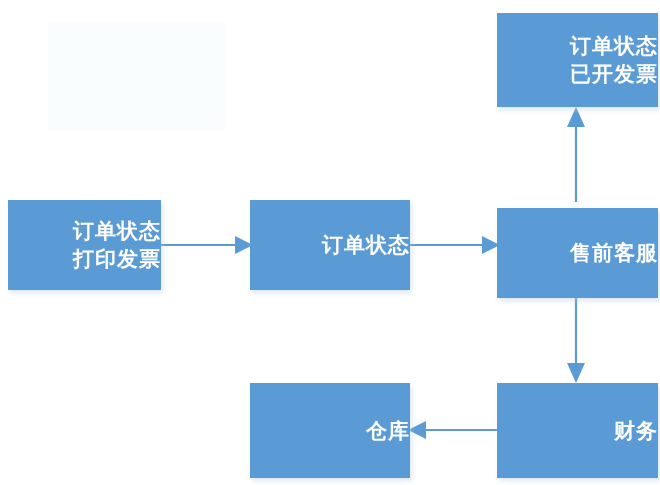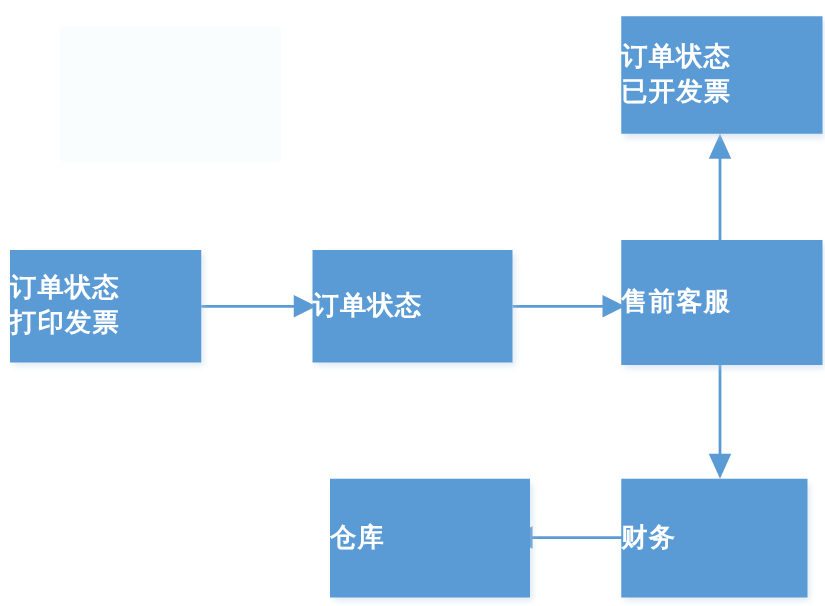--- a/index.html
+++ b/index.html
@@ -18,21 +18,21 @@
   .ghost-panel {
     position: absolute;
     background: #fafdfd;
   }
   .node {
     position: absolute;
     box-sizing: border-box;
     background: #5b9bd5;
     display: flex;
     flex-direction: column;
-    align-items: flex-start;
+    align-items: flex-end;
     justify-content: center;
     color: #ffffff;
     font-size: 21px;
     font-weight: bold;
     line-height: 1.32;
     letter-spacing: 1px;
     text-align: center;
     box-shadow: 2px 3px 5px rgba(180, 205, 230, 0.45);
   }
   .node .line {
@@ -91,30 +91,30 @@
 
   <div class="node" style="left:8px; top:200px; width:153px; height:90px;">
     <span class="line">订单状态</span>
     <span class="line">打印发票</span>
   </div>
 
   <div class="node" style="left:250px; top:200px; width:160px; height:90px;">
     <span class="line">订单状态</span>
   </div>
 
-  <div class="node" style="left:497px; top:192px; width:161px; height:100px;">
+  <div class="node" style="left:497px; top:208px; width:161px; height:90px;">
     <span class="line">售前客服</span>
   </div>
 
   <div class="node" style="left:497px; top:13px; width:161px; height:94px;">
     <span class="line">订单状态</span>
     <span class="line">已开发票</span>
   </div>
 
-  <div class="node" style="left:497px; top:383px; width:149px; height:95px;">
+  <div class="node" style="left:497px; top:383px; width:161px; height:95px;">
     <span class="line">财务</span>
   </div>
 
-  <div class="node" style="left:250px; top:383px; width:160px; height:95px;margin-left:14px;">
+  <div class="node" style="left:250px; top:383px; width:160px; height:95px;">
     <span class="line">仓库</span>
   </div>
 
 </div>
 
 </body></html>

